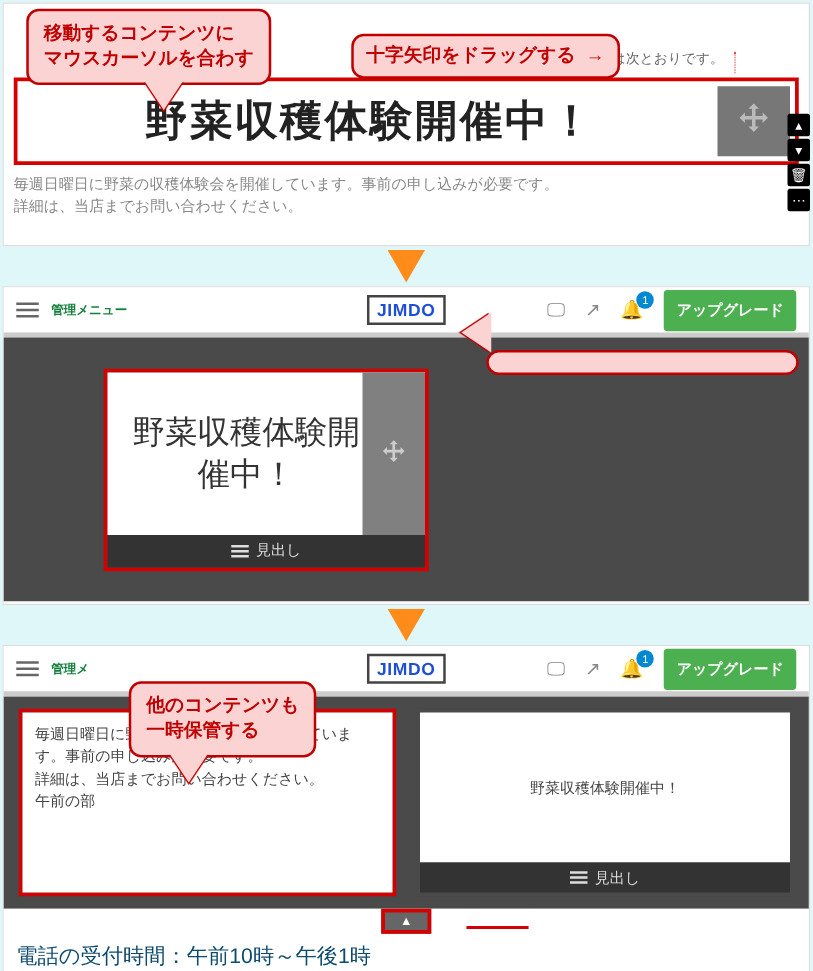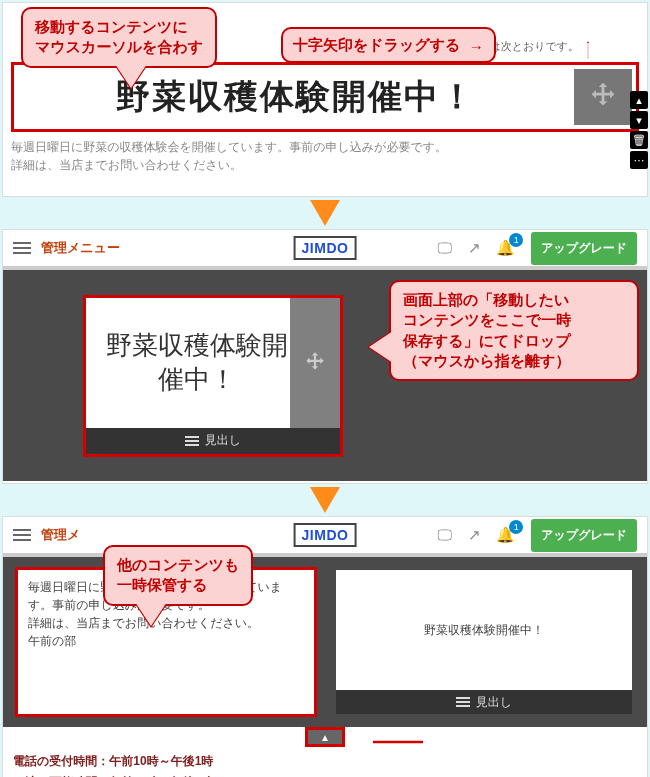--- a/index.html
+++ b/index.html
@@ -13,21 +13,21 @@
   .p1-head { flex:1; font-size:34px; font-weight:600; text-align:center; color:#222; letter-spacing:2px;}
   .move-btn { width:58px; height:56px; background:#777; display:flex; align-items:center; justify-content:center; }
   .p1-desc { color:#888; font-size:12px; margin-top:6px; line-height:1.5;}
   .side-icons { position:absolute; right:-2px; top:88px; width:20px; display:flex; flex-direction:column; align-items:center; gap:2px;}
   .side-icons span { width:18px; height:18px; background:#000; color:#fff; font-size:11px; display:flex; align-items:center; justify-content:center; border-radius:2px;}
 
   
   .toolbar { height:40px; background:#fff; border-bottom:4px solid #ccc; display:flex; align-items:center; padding:0 10px; position:relative;}
   .burger { display:inline-block; width:18px; margin-right:10px; cursor:pointer;}
   .burger span{ display:block; height:2px; background:#666; margin:3px 0;}
-  .tb-title{ color:#c2410c; font-size:13px; font-weight:600;}
+  .tb-title{ color:#15803d; font-size:10px; font-weight:600;}
   .logo { position:absolute; left:50%; transform:translateX(-50%); border:2px solid #444; padding:2px 6px; font-weight:800; color:#1d4ed8; font-family:Arial, sans-serif; font-size:14px; letter-spacing:.5px;}
   .tb-right{ margin-left:auto; display:flex; align-items:center; gap:16px;}
   .tb-icon{ color:#888; font-size:15px; cursor:pointer;}
   .bell-wrap{ position:relative;}
   .bell-badge{ position:absolute; top:-6px; right:-8px; background:#0288d1; color:#fff; border-radius:50%; width:14px; height:14px; font-size:9px; display:flex; align-items:center; justify-content:center;}
   .upgrade{ background:#4caf50; color:#fff; border:none; font-size:12px; font-weight:700; padding:8px 10px; border-radius:3px; cursor:pointer;}
 
   
   .p2 { height:255px; }
   .p2-dark{ height:211px; background:#4a4a4a; display:flex; align-items:center; justify-content:flex-start; padding-left:80px; position:relative;}
@@ -42,21 +42,21 @@
   
   .p3{ height:300px; }
   .p3-dark{ height:170px; background:#4a4a4a; display:flex; gap:16px; padding:10px 12px;}
   .card{ border:3px solid #d40000; background:#4a4a4a; display:flex; flex-direction:column; flex:1;}
   .card-body{ background:#fff; flex:1; padding:8px 10px; font-size:12px; color:#444; line-height:1.5;}
   .card-body.center{ display:flex; align-items:center; justify-content:center; text-align:center;}
   .card-foot{ height:24px; background:#333; color:#ddd; font-size:12px; display:flex; align-items:center; justify-content:center;}
   .card2{ border-color:#4a4a4a; }
   .p3-bottom{ background:#fff; padding:8px 10px; position:relative; height:86px;}
   .collapse-btn{ position:absolute; left:50%; top:0; transform:translateX(-50%); width:40px; height:20px; background:#666; border:3px solid #d40000; color:#fff; font-size:10px; display:flex; align-items:center; justify-content:center; cursor:pointer;}
-  .info-line{ color:#7f1d1d; font-size:12px; font-weight:700; margin-top:18px;}
+  .info-line{ color:#0c4a6e; font-size:17px; font-weight:400; margin-top:18px;}
   .info-line + .info-line{ margin-top:4px;}
 
   
   .callout{ position:absolute; background:#fcd3d3; border:2px solid #c00000; border-radius:10px; padding:8px 12px; color:#c00000; font-size:15px; font-weight:600; line-height:1.35; z-index:20;}
   .callout.small{ font-size:15px; padding:6px 10px;}
   .callout-tail{ position:absolute; width:0; height:0;}
   .tail-down{ border-left:16px solid transparent; border-right:16px solid transparent; border-top:24px solid #fcd3d3; filter: drop-shadow(0 2px 0 #c00000);}
   .tail-left{ border-top:16px solid transparent; border-bottom:16px solid transparent; border-right:24px solid #fcd3d3; filter: drop-shadow(-2px 0 0 #c00000);}
 
   
@@ -154,24 +154,20 @@
         <span class="foot-icon">
             <span></span>
             <span></span>
             <span></span>
           </span>
         <span>見出し</span>
       </div>
     </div>
 
     <div class="callout" style="top:10px; right:8px; width:250px;">
-      <span style="white-space:pre-line;">画面上部の「移動したい
-コンテンツをここで一時
-保存する」にてドロップ
-（マウスから指を離す）</span>
       <div class="callout-tail tail-left" style="left:-22px; bottom:16px;"></div>
     </div>
   </div>
 </div>
 
 <div class="sep-arrow">
   <svg width="30" height="26" viewBox="0 0 30 26">
       <polygon points="0,0 30,0 15,26" fill="#ff8c1a"></polygon>
     </svg>
 </div>

